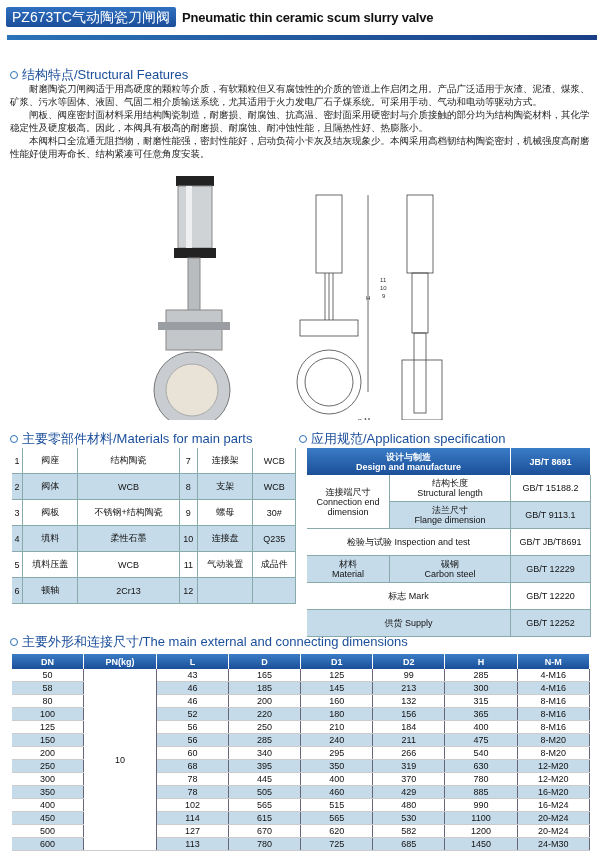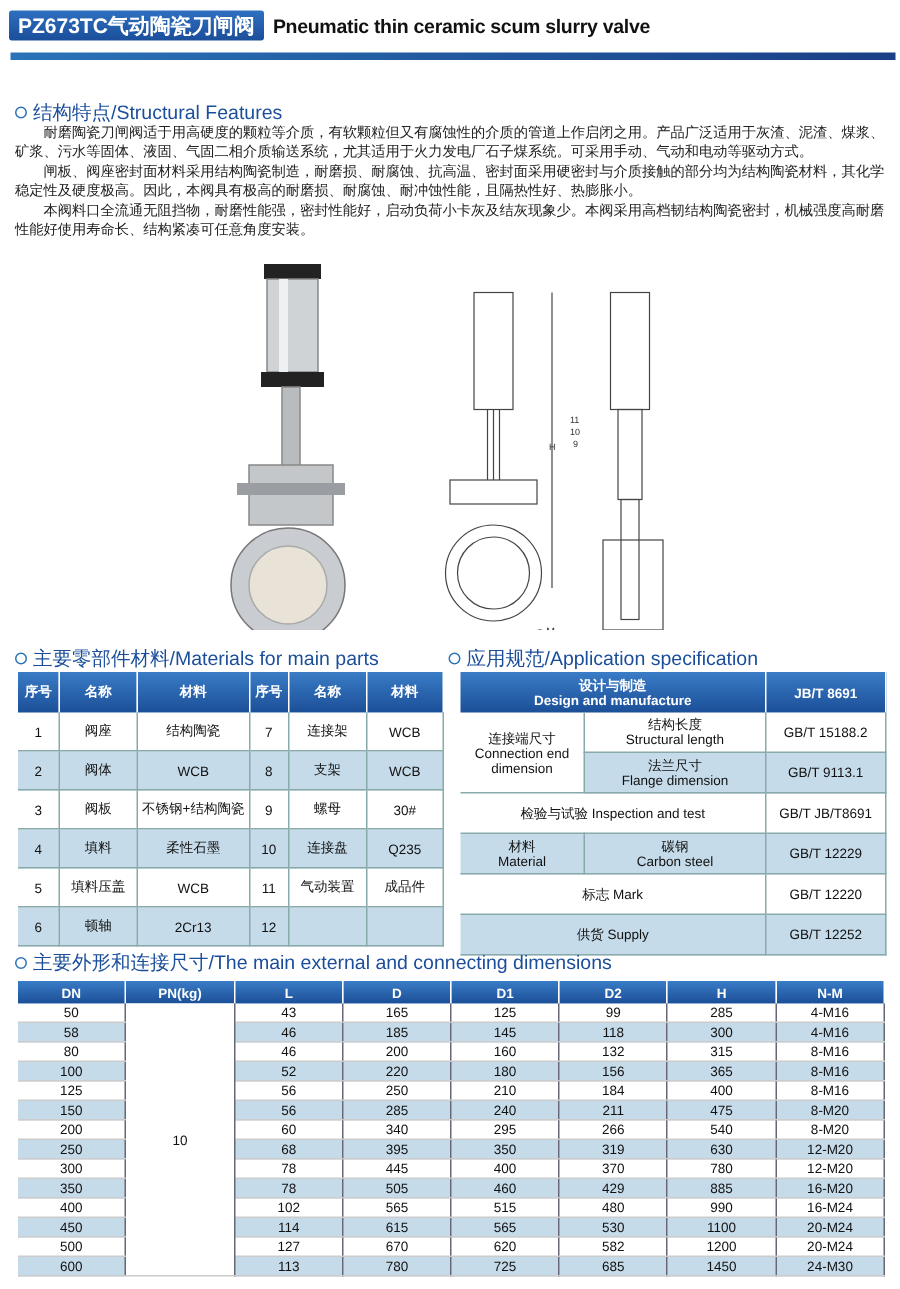--- a/index.html
+++ b/index.html
@@ -1,18 +1,18 @@
 <!DOCTYPE html>
 <html><head>
 <meta charset="utf-8">
 <style>
   html,body{margin:0;padding:0;background:#fff;}
   body{width:600px;height:859px;position:relative;overflow:hidden;font-family:"Liberation Sans","DejaVu Sans",sans-serif;color:#111;}
   .title-row{position:absolute;left:6px;top:6px;height:22px;display:flex;align-items:center;}
-  .title-badge{background:linear-gradient(#2f6fc0,#1a4e9a);color:#fff;font-weight:bold;font-size:14px;padding:2px 6px;border-radius:2px;height:16px;line-height:16px;}
+  .title-badge{background:linear-gradient(#2f6fc0,#1a4e9a);color:#fff;font-weight:normal;font-size:14px;padding:2px 6px;border-radius:2px;height:16px;line-height:16px;}
   .title-en{margin-left:6px;font-size:13px;font-weight:bold;color:#111;letter-spacing:-0.2px;}
   .title-bar{position:absolute;left:7px;top:35px;width:590px;height:5px;background:linear-gradient(90deg,#2a73b8,#1a3f86);}
   .sec-head{position:absolute;left:10px;font-size:13px;font-weight:normal;color:#1a4e9a;display:flex;align-items:center;}
   .sec-head .dot{width:6px;height:6px;border:1.5px solid #2a73b8;border-radius:50%;margin-right:4px;}
   .para{position:absolute;left:10px;top:82px;width:585px;font-size:9.5px;line-height:13px;color:#222;}
   .para p{margin:0;text-indent:2em;}
   .images{position:absolute;left:0;top:170px;width:600px;height:250px;}
   table{border-collapse:collapse;}
   .mat{position:absolute;left:12px;top:448px;width:284px;font-size:9px;}
   .mat th{background:linear-gradient(#3a7cc6,#1b4f98);color:#fff;height:25px;font-size:9px;border-right:1px solid #fff;}
@@ -81,28 +81,20 @@
     <text x="382" y="128" font-size="6" fill="#333" stroke="none">9</text>
   </g>
 </svg>
 
 <div class="sec-head" style="top:430px">
     <span class="dot"></span>
     <span>主要零部件材料/Materials for main parts</span>
   </div>
 <table class="mat">
   <tbody>
-      <tr>
-    <th style="width:26px">序号</th>
-    <th style="width:52px">名称</th>
-    <th style="width:75px">材料</th>
-    <th style="width:24px">序号</th>
-    <th style="width:52px">名称</th>
-    <th style="width:50px">材料</th>
-  </tr>
   <tr>
         <td>1</td>
         <td>阀座</td>
         <td>结构陶瓷</td>
         <td>7</td>
         <td>连接架</td>
         <td>WCB</td>
       </tr>
   <tr class="alt">
         <td>2</td>
@@ -210,21 +202,21 @@
         <td class="c">125</td>
         <td class="c">99</td>
         <td class="c">285</td>
         <td class="c">4-M16</td>
       </tr>
   <tr class="alt">
         <td class="c">58</td>
         <td class="c">46</td>
         <td class="c">185</td>
         <td class="c">145</td>
-        <td class="c">118</td>
+        <td class="c">213</td>
         <td class="c">300</td>
         <td class="c">4-M16</td>
       </tr>
   <tr>
         <td class="c">80</td>
         <td class="c">46</td>
         <td class="c">200</td>
         <td class="c">160</td>
         <td class="c">132</td>
         <td class="c">315</td>

